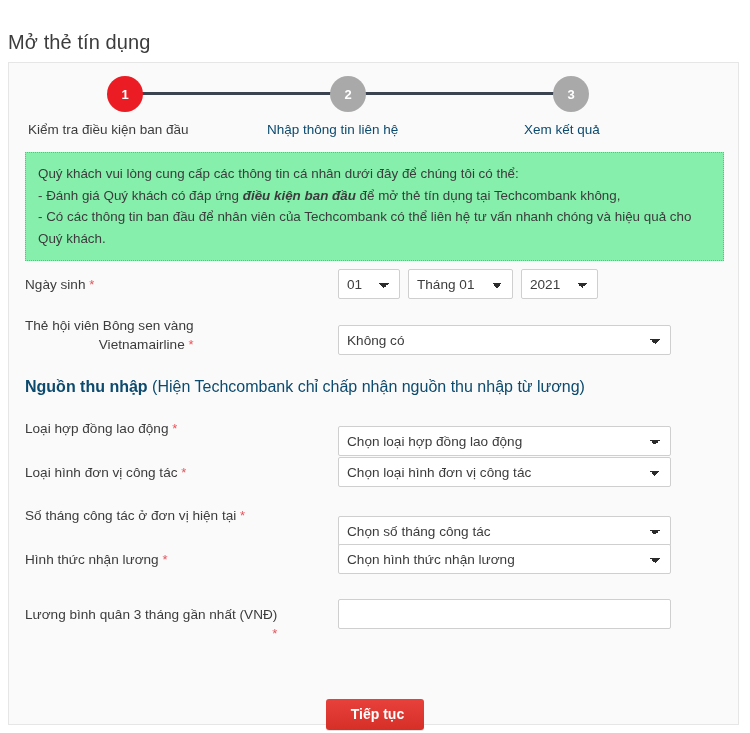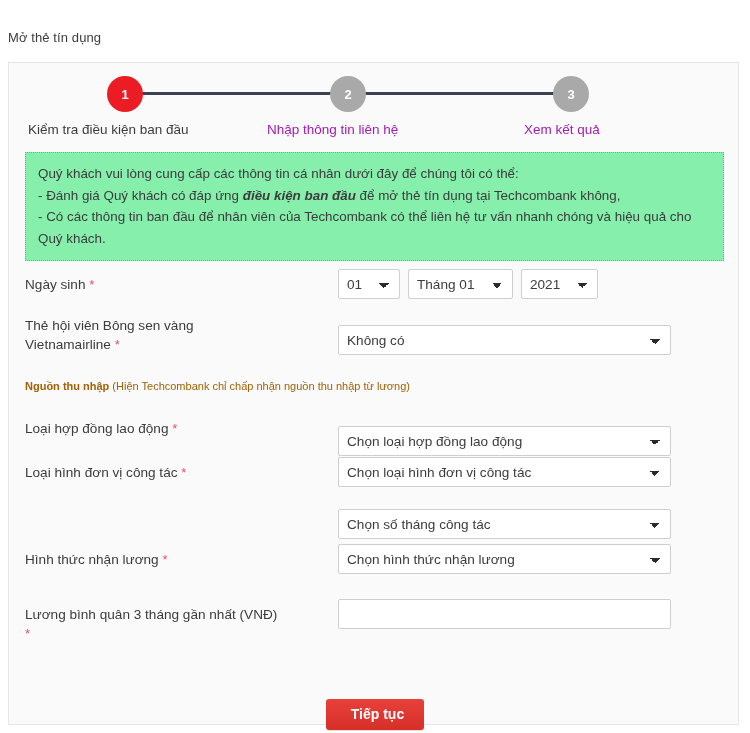--- a/index.html
+++ b/index.html
@@ -20,21 +20,21 @@
     width: 750px;
     height: 733px;
     background: #ffffff;
   }
 
   
   .page-title {
     position: absolute;
     left: 8px;
     top: 16px;
-    font-size: 13px;
+    font-size: 20px;
     font-weight: 400;
     color: #3c3c3c;
     letter-spacing: 0.1px;
     line-height: 26px;
   }
 
   
   .card {
     position: absolute;
     left: 8px;
@@ -83,21 +83,21 @@
   .step.s3 { left: 544px; }
 
   .step-label {
     position: absolute;
     top: 58px;
     font-size: 13.5px;
     white-space: nowrap;
     line-height: 18px;
   }
   .step-label.active   { color: #3c3c3c; }
-  .step-label.inactive { color: #a21caf; }
+  .step-label.inactive { color: #0c4a6e; }
   .step-label.t1 { left: 19px; }
   .step-label.t2 { left: 258px; }
   .step-label.t3 { left: 515px; }
 
   
   .notice {
     position: absolute;
     left: 16px;
     top: 89px;
     width: 699px;
@@ -120,20 +120,21 @@
   .row {
     position: relative;
     width: 731px;
   }
   .row .label {
     position: absolute;
     left: 16px;
     font-size: 13.6px;
     line-height: 19px;
     color: #3c3c3c;
+    text-align: right;
   }
   .req { color: #e8545c; font-size: 13px; }
 
   .ctrl { position: absolute; left: 329px; }
 
   
   select, input[type="text"] {
     font-family: "Liberation Sans", sans-serif;
     font-size: 13.6px;
     color: #3c3c3c;
@@ -163,23 +164,23 @@
   select.sel-year  { width: 77px; }
   select.sel-wide  { width: 333px; }
   input.txt-wide   { width: 333px; }
 
   .date-group { display: flex; gap: 8px; }
 
   
   .section-head {
     position: absolute;
     left: 16px;
-    font-size: 11px;
+    font-size: 16px;
     line-height: 19px;
-    color: #a16207;
+    color: #0c4a6e;
   }
   .section-head strong { font-weight: 700; }
 
   
   .submit-wrap {
     position: absolute;
     left: 0;
     top: 636px;
     width: 731px;
     text-align: center;
@@ -286,21 +287,24 @@
           <span class="req">*</span>
         </div>
         <div class="ctrl" style="top:1px;">
           <select class="sel-wide">
             <option>Chọn loại hình đơn vị công tác</option>
           </select>
         </div>
       </div>
 
       <div class="row" style="height:44px;">
-        <div class="ctrl" style="top:10px;">
+        <div class="label" style="top:7px;"><span>Số tháng công tác ở đơn vị hiện tại</span>
+          <span class="req">*</span>
+        </div>
+        <div class="ctrl" style="top:17px;">
           <select class="sel-wide">
             <option>Chọn số tháng công tác</option>
           </select>
         </div>
       </div>
 
       <div class="row" style="height:44px;">
         <div class="label" style="top:7px;"><span>Hình thức nhận lương</span>
           <span class="req">*</span>
         </div>

